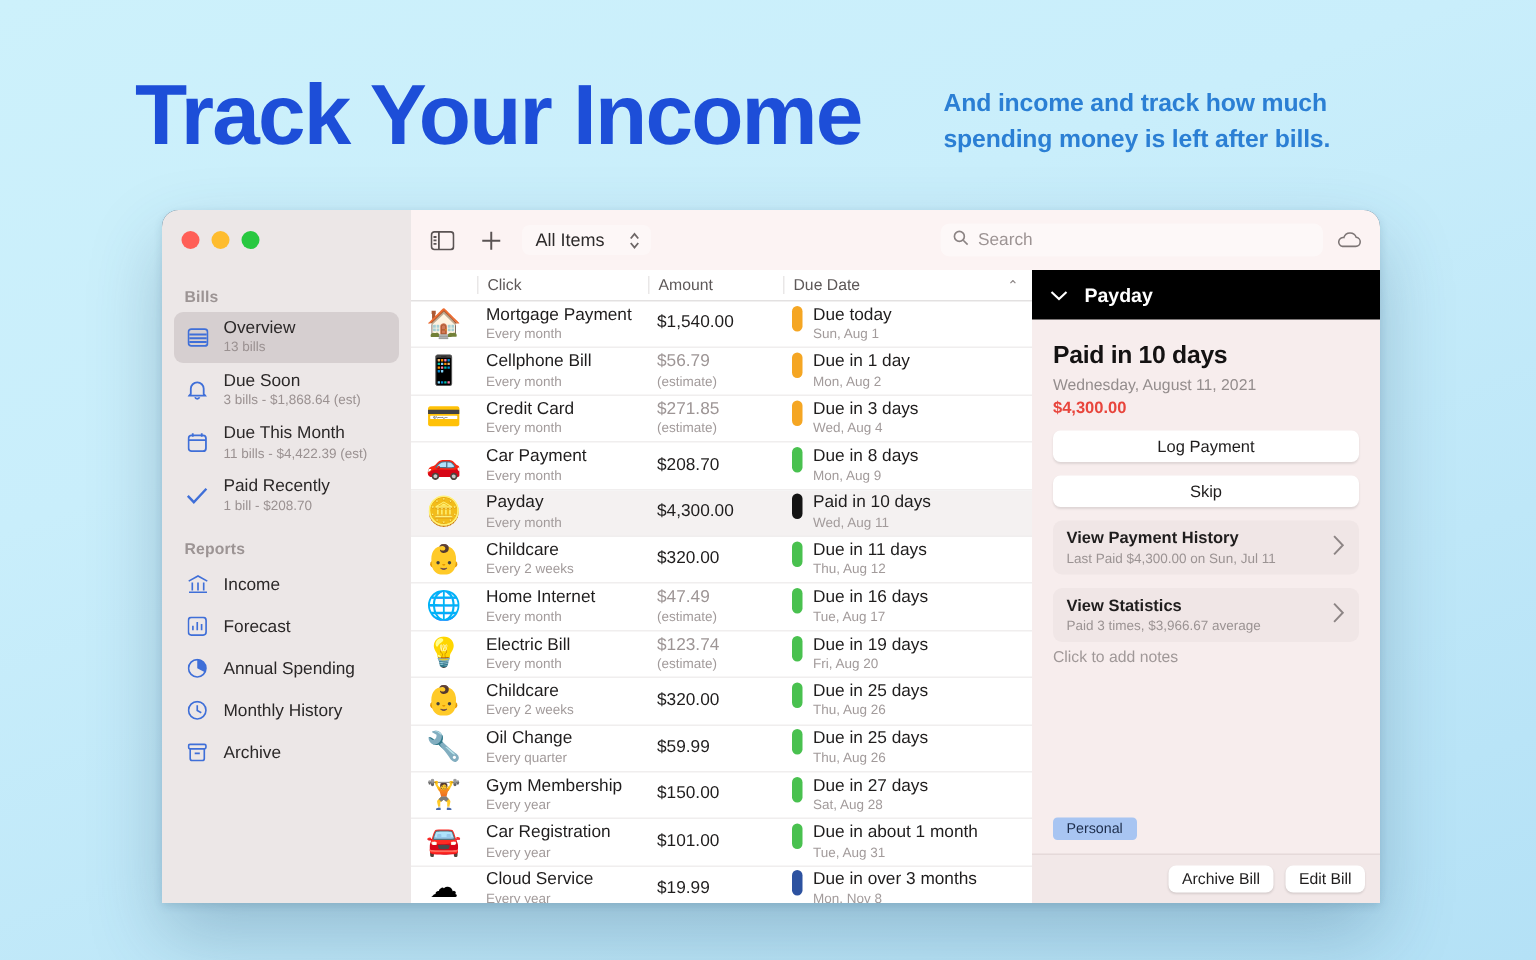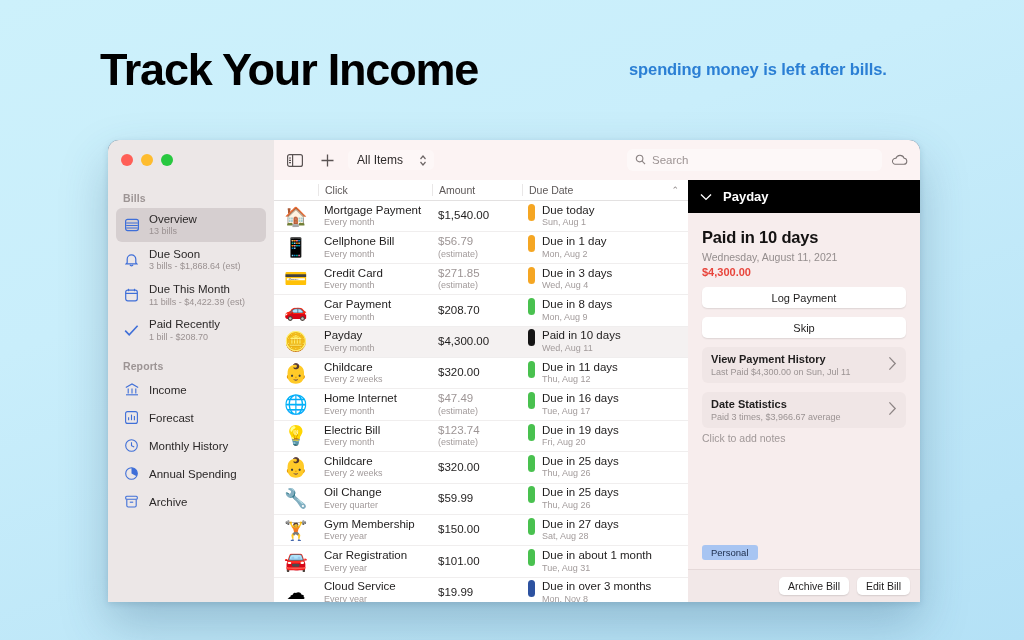--- a/index.html
+++ b/index.html
@@ -6,23 +6,23 @@
   html, body {
     width: 1024px; height: 640px; overflow: hidden;
     font-family: "Liberation Sans", sans-serif;
     background: linear-gradient(160deg, #cdf1fb 0%, #c9eefb 35%, #bee7f8 70%, #b4e1f6 100%);
   }
 
   .stage { position: relative; width: 1024px; height: 640px; }
 
   
   .headline {
-    position: absolute; left: 100px; top: 44px;
-    font-size: 45px; font-weight: 700; letter-spacing: -1.2px;
-    color: #000000; white-space: nowrap;
+    position: absolute; left: 90px; top: 44px;
+    font-size: 57px; font-weight: 700; letter-spacing: -1.2px;
+    color: #1d4ed8; white-space: nowrap;
   }
   .subhead {
     position: absolute; left: 629px; top: 58px;
     font-size: 16.5px; font-weight: 600; line-height: 1.45;
     color: #2b7fd4; letter-spacing: -0.1px;
   }
 
   
   .window {
     position: absolute; left: 108px; top: 140px;
@@ -173,20 +173,21 @@
     padding: 3px 9px; box-shadow: 0 1px 1.5px rgba(0,0,0,.12);
   }
 </style>
 </head>
 <body>
 
 <div class="stage">
 
   <div class="headline">Track Your Income</div>
   <div class="subhead">
+    <div>And income and track how much</div>
     <div>spending money is left after bills.</div>
   </div>
 
   <div class="window">
 
     <div class="titlebar">
       <div class="tb-left">
         <div class="dot red"></div>
         <div class="dot yellow"></div>
         <div class="dot green"></div>
@@ -319,34 +320,34 @@
                 <line x1="9.4" y1="9.2" x2="9.4" y2="5"></line>
             </svg>
           </span>
           <span class="side-title">Forecast</span>
         </div>
 
         <div class="side-item simple" style="padding:5px 7px">
           <span class="side-ico">
             <svg width="13" height="13" viewBox="0 0 13 13" fill="none" stroke="currentColor" stroke-width="1.1">
               <circle cx="6.5" cy="6.5" r="5.8"></circle>
-                <polyline points="6.5,3.2 6.5,6.7 9.2,8.1"></polyline>
-            </svg>
-          </span>
-          <span class="side-title">Monthly History</span>
+              <path d="M6.5 6.5V0.7A5.8 5.8 0 0 1 11.6 9.2z" fill="currentColor" stroke="none"></path>
+            </svg>
+          </span>
+          <span class="side-title">Annual Spending</span>
         </div>
 
         <div class="side-item simple" style="padding:5px 7px">
           <span class="side-ico">
             <svg width="13" height="13" viewBox="0 0 13 13" fill="none" stroke="currentColor" stroke-width="1.1">
               <circle cx="6.5" cy="6.5" r="5.8"></circle>
-              <path d="M6.5 6.5V0.7A5.8 5.8 0 0 1 11.6 9.2z" fill="currentColor" stroke="none"></path>
-            </svg>
-          </span>
-          <span class="side-title">Annual Spending</span>
+                <polyline points="6.5,3.2 6.5,6.7 9.2,8.1"></polyline>
+            </svg>
+          </span>
+          <span class="side-title">Monthly History</span>
         </div>
 
         <div class="side-item simple" style="padding:5px 7px">
           <span class="side-ico">
             <svg width="13" height="13" viewBox="0 0 13 13" fill="none" stroke="currentColor" stroke-width="1.1">
               <rect x="0.7" y="1.2" width="11.6" height="3" rx="1"></rect>
               <path d="M1.8 4.4v6.2a1.4 1.4 0 0 0 1.4 1.4h6.6a1.4 1.4 0 0 0 1.4-1.4V4.4"></path>
               <line x1="4.8" y1="7.2" x2="8.2" y2="7.2"></line>
             </svg>
           </span>
@@ -618,21 +619,21 @@
             </div>
             <div class="chev">
               <svg width="9" height="15" viewBox="0 0 9 15" fill="none" stroke="currentColor" stroke-width="1.3">
                 <polyline points="1.4,1.4 7.2,7.5 1.4,13.6"></polyline>
               </svg>
             </div>
           </div>
 
           <div class="d-card">
             <div class="d-card-txt">
-              <div class="d-card-title">Date Statistics</div>
+              <div class="d-card-title">View Statistics</div>
               <div class="d-card-sub">Paid 3 times, $3,966.67 average</div>
             </div>
             <div class="chev">
               <svg width="9" height="15" viewBox="0 0 9 15" fill="none" stroke="currentColor" stroke-width="1.3">
                 <polyline points="1.4,1.4 7.2,7.5 1.4,13.6"></polyline>
               </svg>
             </div>
           </div>
 
           <div class="d-notes">Click to add notes</div>

